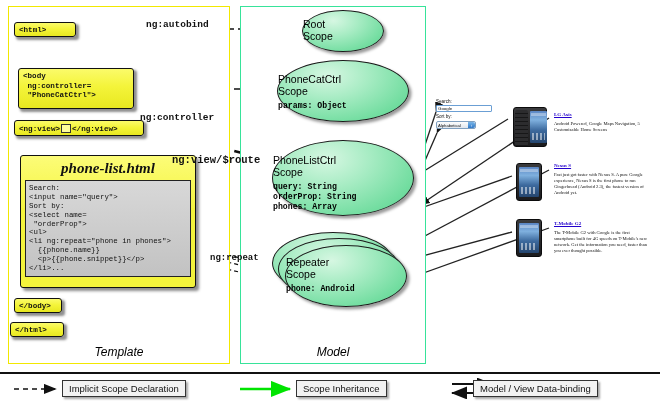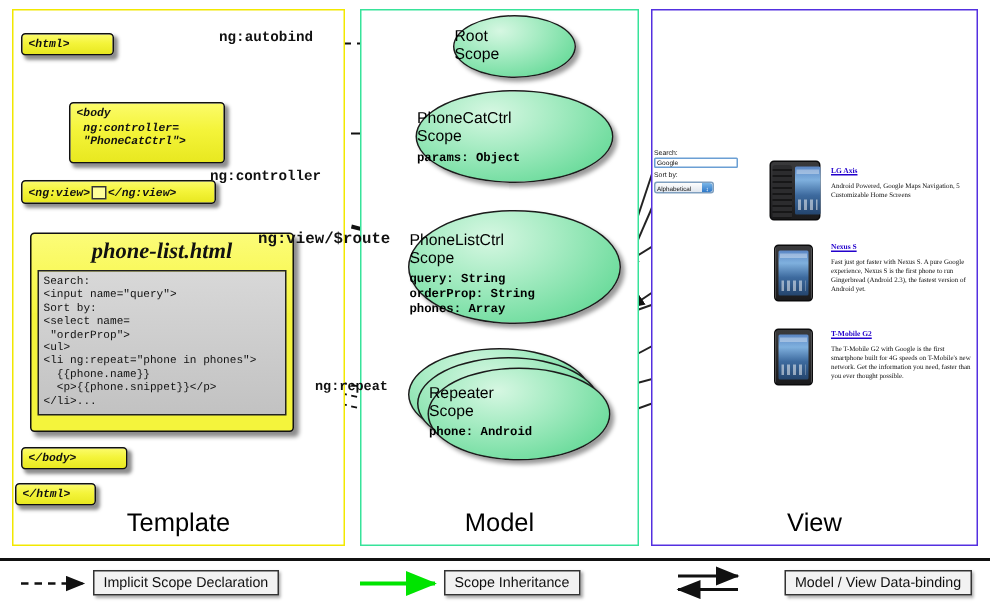--- a/index.html
+++ b/index.html
@@ -13,47 +13,46 @@
   #stage{position:absolute;left:0;top:0;width:660px;height:405px;}
   svg#canvas{position:absolute;left:0;top:0;width:660px;height:405px;}
 
   
   .panel{position:absolute;background:#fff;box-sizing:border-box;}
   #panel-template{left:8px;top:6px;width:222px;height:358px;border:1.5px solid #f2e800;}
   #panel-model{left:240px;top:6px;width:186px;height:358px;border:1.5px solid #37e39a;}
   #panel-view{left:434px;top:6px;width:218px;height:358px;border:1.5px solid #5430e0;}
   .panel-label{
     position:absolute;width:100%;text-align:center;
-    font-size:17px;color:#000;font-family:"Liberation Sans",sans-serif;
+    font-size:12px;color:#000;font-family:"Liberation Sans",sans-serif;font-style:italic;
   }
   #panel-template .panel-label{bottom:4px;}
   #panel-model .panel-label{bottom:4px;}
   #panel-view .panel-label{bottom:4px;}
 
   
   .code-box{
     position:absolute;
     background:linear-gradient(to bottom,#fbfb6a 0%,#f4f43a 45%,#e8e820 100%);
     border:1.2px solid #111;
     border-radius:3px;
     box-shadow:2.5px 2.5px 2.5px rgba(0,0,0,.45);
     font-family:"Liberation Mono","DejaVu Sans Mono",monospace;
     font-weight:bold;
     font-size:7.6px;
     color:#111;
     line-height:1.28;
     padding:3px 4px;
     box-sizing:border-box;
     white-space:pre;
-    font-style:italic;
   }
   #box-html{left:14px;top:22px;width:62px;height:15px;padding:2.6px 4px;}
-  #box-body{left:18px;top:68px;width:104px;height:41px;margin-left:28px;}
+  #box-body{left:18px;top:68px;width:116px;height:41px;}
   #box-ngview{left:14px;top:120px;width:130px;height:16px;padding:3.2px 4px;}
-  #box-bodyend{left:14px;top:298px;width:71px;height:15px;padding:2.6px 4px;}
+  #box-bodyend{left:14px;top:298px;width:48px;height:15px;padding:2.6px 4px;}
   #box-htmlend{left:10px;top:322px;width:54px;height:15px;padding:2.6px 4px;}
 
   .ngview-slot{
     display:inline-block;width:8px;height:7px;
     border:1.1px solid #333;background:#fdfd9a;
     vertical-align:middle;margin:0 1px;
   }
 
   
   #box-phonelist{
@@ -194,21 +193,21 @@
   .legend-box{
     position:absolute;top:8px;
     border:1.2px solid #333;background:#f2f2f2;
     box-shadow:1.5px 1.5px 2px rgba(0,0,0,.35);
     font-size:9.5px;color:#111;padding:2px 6px;
     font-family:"Liberation Sans",sans-serif;
     white-space:nowrap;
   }
   #lg1-box{left:62px;}
   #lg2-box{left:296px;}
-  #lg3-box{left:523px;}
+  #lg3-box{left:473px;}
   .legend-sep{position:absolute;left:0;top:0;width:660px;height:2px;background:#111;}
 </style>
 </head>
 <body>
 
 <div id="stage">
 
   <svg id="canvas" viewBox="0 0 660 405">
     <defs>
       <marker id="arrB" markerWidth="9" markerHeight="9" refX="7.5" refY="3.2" orient="auto">
@@ -332,23 +331,20 @@
   <div class="scope" id="scope-rep-a"></div>
   <div class="scope" id="scope-rep-b"></div>
   <div class="scope" id="scope-rep-c">
     <div class="s-title">
       <span>Repeater</span><br>
       <span>Scope</span>
     </div>
     <div class="s-props">phone: Android</div>
   </div>
 
-  <div class="panel" id="panel-view">
-    <div class="panel-label">View</div>
-  </div>
 
   <div id="search-form">
     <div class="vf-label">Search:</div>
     <div class="vf-input">Google</div>
     <div class="vf-label" style="margin-top:2px;">Sort by:</div>
     <div class="vf-select">
       <span>Alphabetical</span>
       <span class="sel-arrow">↕</span>
     </div>
   </div>

